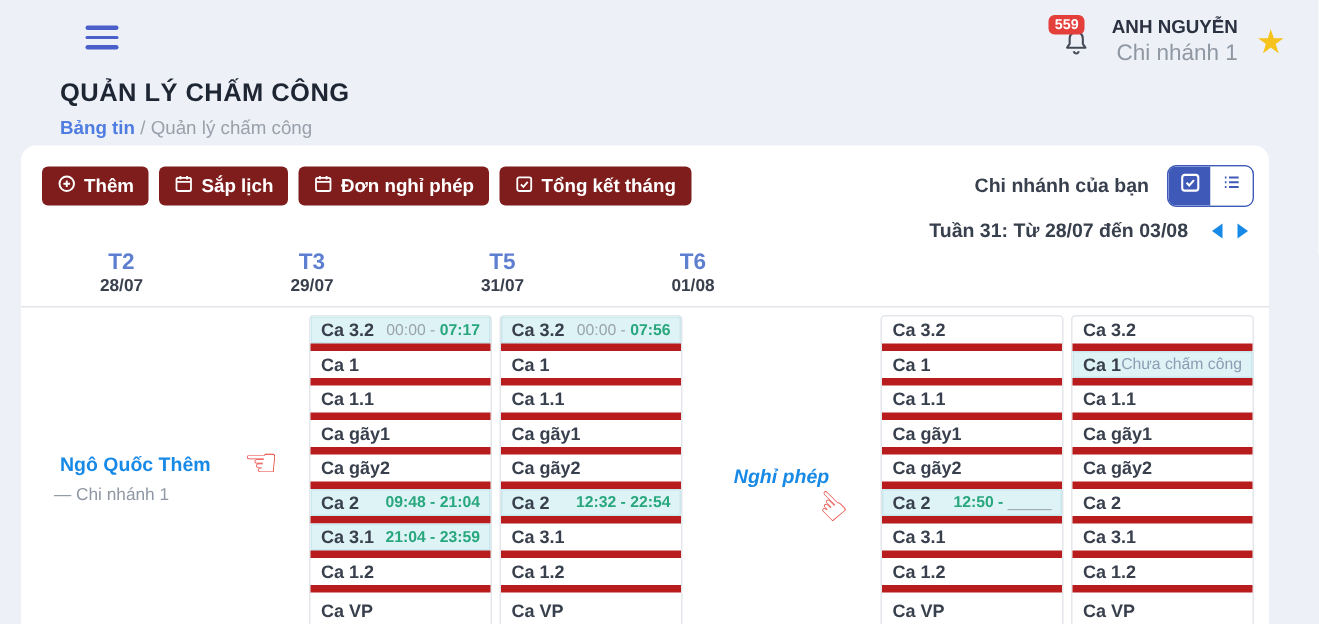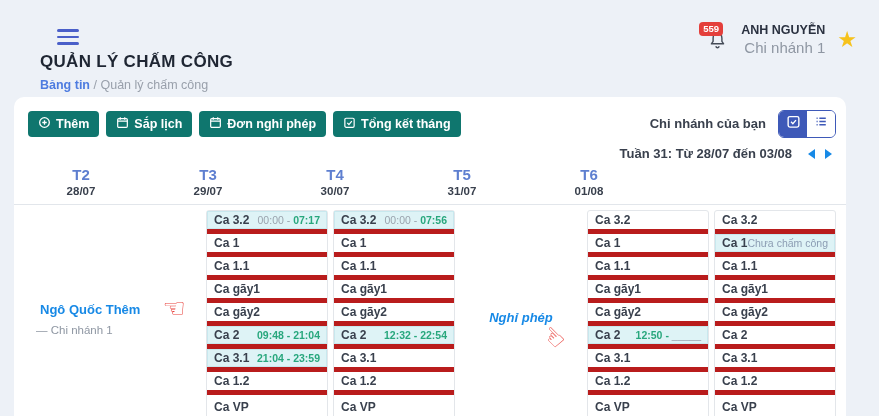--- a/index.html
+++ b/index.html
@@ -3,21 +3,21 @@
 <meta charset="utf-8">
 <style>
   * { margin:0; padding:0; box-sizing:border-box; }
   html,body { width:879px; height:416px; overflow:hidden; }
   body {
     font-family:"Liberation Sans","DejaVu Sans",sans-serif;
     background:#edf1f7; position:relative; color:#39404d;
   }
 
   
-  .topbar { position:absolute; left:0; top:16px; width:879px; height:42px; }
+  .topbar { position:absolute; left:0; top:4px; width:879px; height:42px; }
   .hamburger { position:absolute; left:57px; top:13px; width:22px; height:16px;
     display:flex; flex-direction:column; justify-content:space-between; cursor:pointer; }
   .hamburger span { display:block; height:2.6px; border-radius:2px; background:#4a5fc9; }
   .top-right { position:absolute; right:22px; top:7px; display:flex; align-items:center; }
   .bell-wrap { position:relative; margin-right:14px; margin-top:6px; }
   .badge { position:absolute; top:-9px; left:-9px; background:#e43f3b; color:#fff;
     font-size:9.5px; font-weight:bold; padding:2px 4px; border-radius:4px; line-height:1; }
   .user-block { text-align:right; line-height:1.25; }
   .user-name { font-size:12.5px; font-weight:700; color:#2a3140; }
   .user-branch { font-size:15px; color:#8f97a3; }
@@ -30,21 +30,21 @@
   .bc-link { color:#4e7ce0; font-weight:600; cursor:pointer; }
   .bc-sep, .bc-cur { color:#99a0ab; }
 
   
   .card { position:absolute; left:14px; top:97px; width:832px; height:335px;
     background:#fff; border-radius:10px; padding:0 6px; }
 
   .toolbar { display:flex; justify-content:space-between; align-items:center;
     margin-top:13px; height:27px; }
   .btn-group { display:flex; gap:7px; margin-left:8px; }
-  .btn { display:inline-flex; align-items:center; gap:5px; background:#0f766e; color:#fff;
+  .btn { display:inline-flex; align-items:center; gap:5px; background:#7f1d1d; color:#fff;
     border:none; border-radius:4px; font-family:inherit; font-size:12.5px; font-weight:600;
     padding:0 10px; height:26px; cursor:pointer; }
   .toolbar-right { display:flex; align-items:center; gap:12px; margin-right:4px; }
   .branch-label { font-size:13px; font-weight:600; color:#39404d; }
   .toggle { display:flex; border:1px solid #3e59b8; border-radius:6px; overflow:hidden; }
   .toggle-seg { width:28px; height:26px; display:flex; align-items:center; justify-content:center;
     background:#fff; cursor:pointer; }
   .toggle-seg.active { background:#3e59b8; }
 
   .week-row { display:flex; justify-content:flex-end; align-items:center; gap:10px;
@@ -199,24 +199,20 @@
   <div class="grid-head">
     <div class="day-head">
       <div class="day-code">T2</div>
       <div class="day-date">28/07</div>
     </div>
     <div class="day-head">
       <div class="day-code">T3</div>
       <div class="day-date">29/07</div>
     </div>
     <div class="day-head">
-      <div class="day-code">T4</div>
-      <div class="day-date">30/07</div>
-    </div>
-    <div class="day-head">
       <div class="day-code">T5</div>
       <div class="day-date">31/07</div>
     </div>
     <div class="day-head">
       <div class="day-code">T6</div>
       <div class="day-date">01/08</div>
     </div>
   </div>
 
   <hr class="divider">

